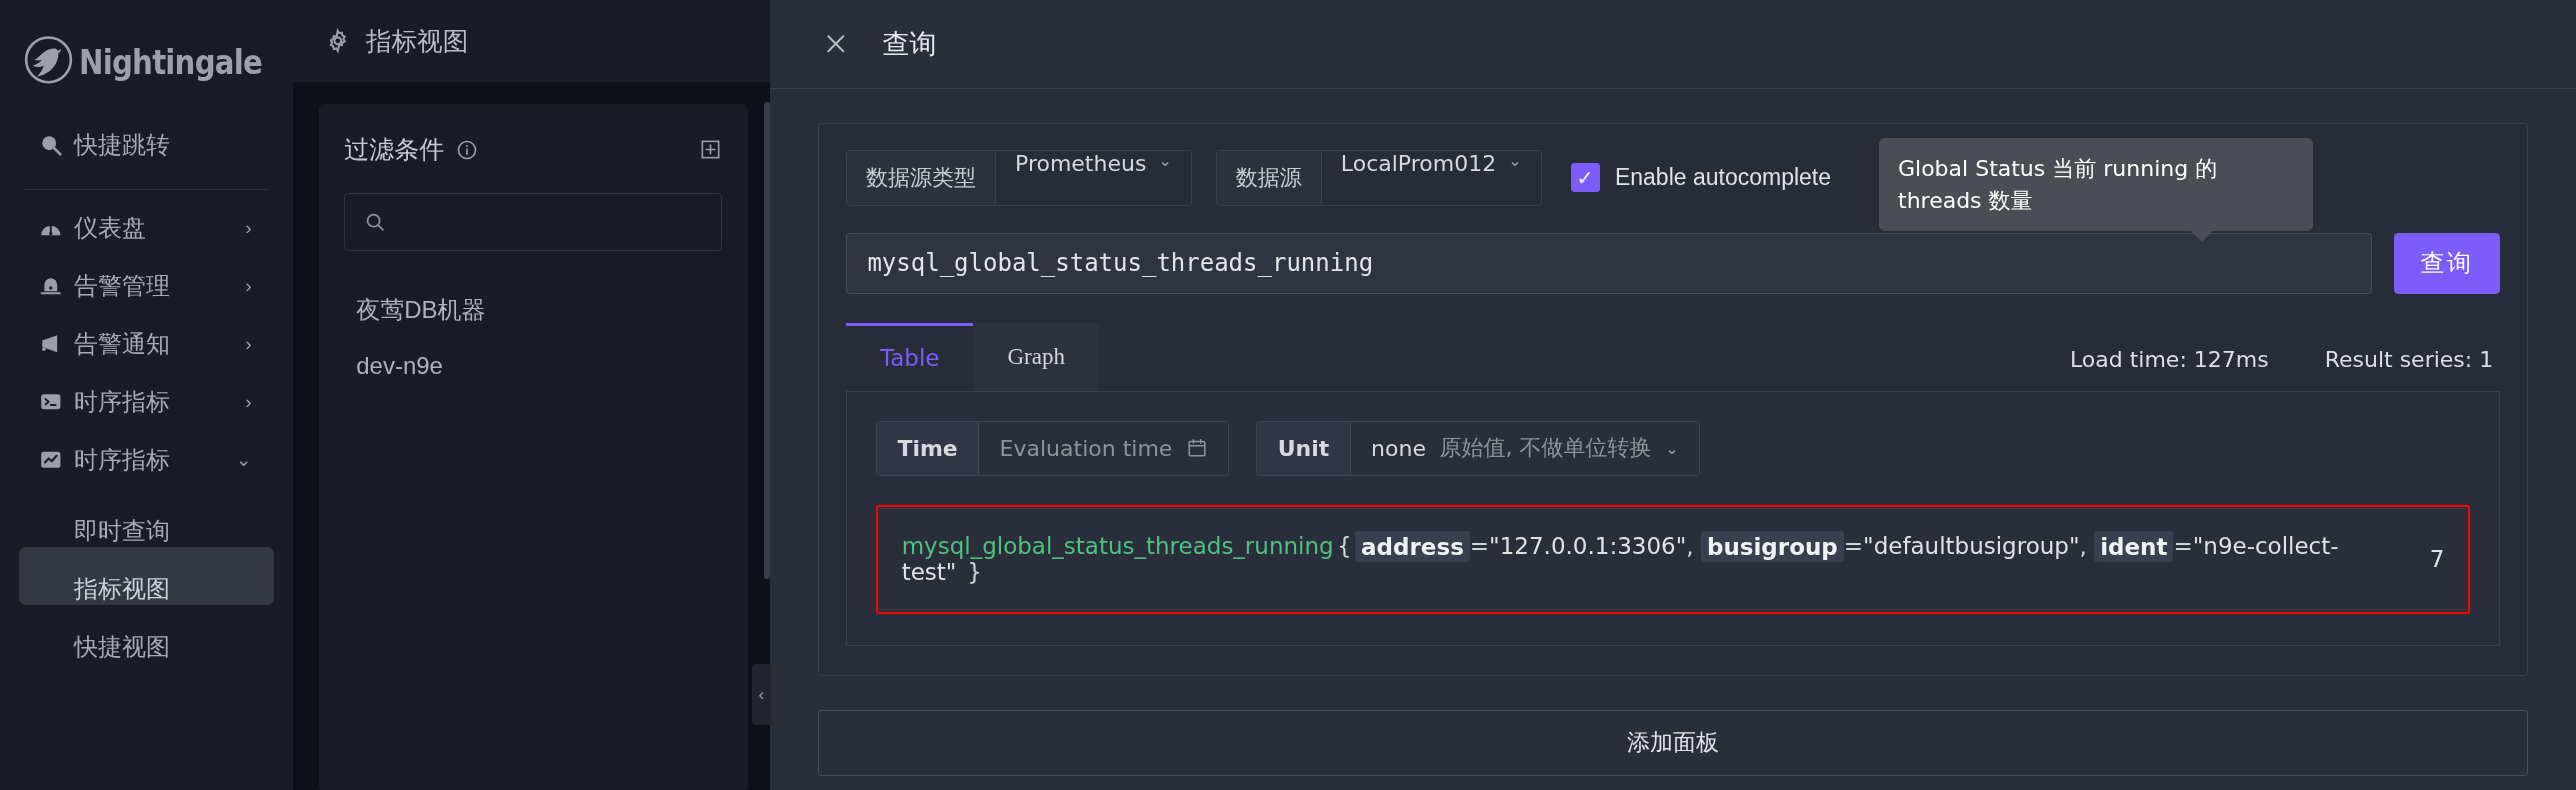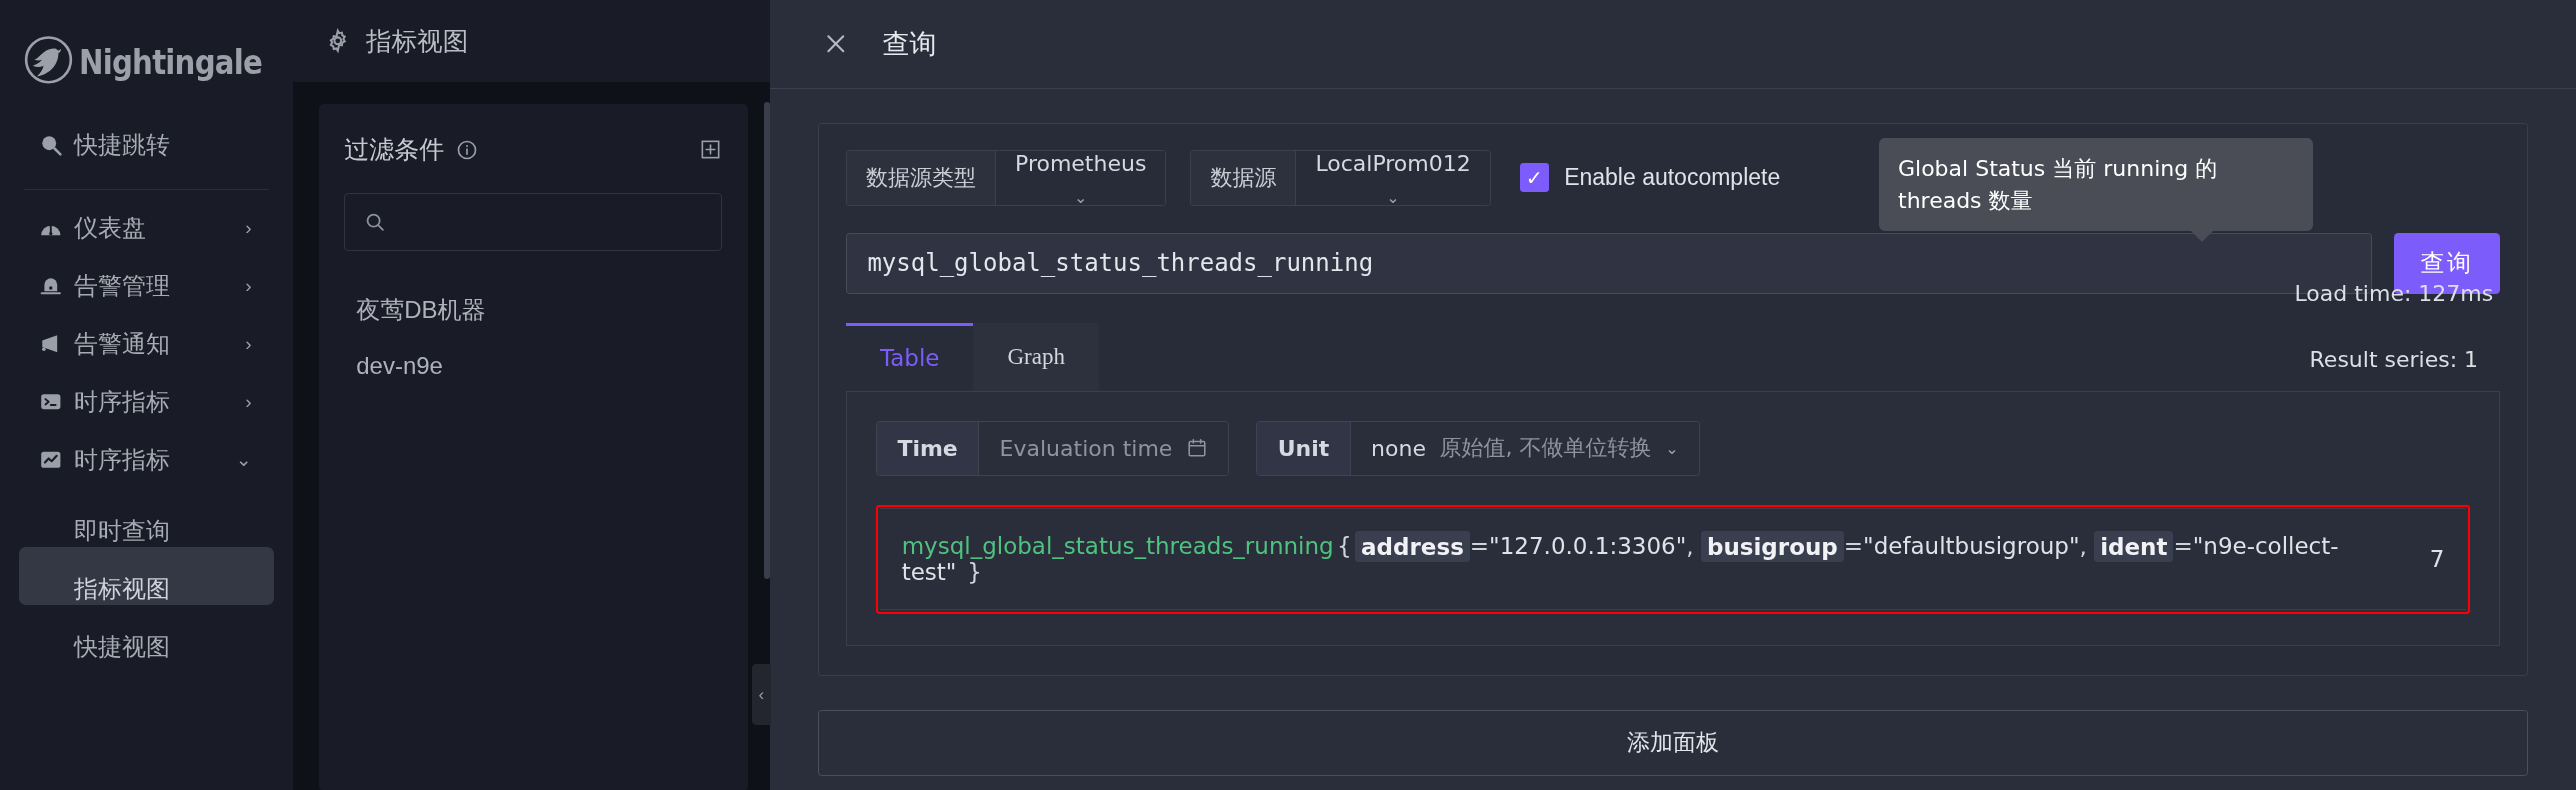--- a/index.html
+++ b/index.html
@@ -124,24 +124,23 @@
   .ctrl-row { display: flex; align-items: center; gap: 24px; }
   .seg {
     display: flex; height: 56px; border: 0.9px solid #3c404d; border-radius: 3.4px; overflow: hidden;
   }
   .seg .seg-label {
     display: flex; align-items: center; padding: 0 19px;
     background: #31354380; color: #c9cdd4; font-size: 22px;
     border-right: 0.9px solid #3c404d;
   }
   .seg .seg-val {
-    display: flex; align-items: center; gap: 12px; padding: 0 19px;
+    display: flex; gap: 12px; padding: 0 19px;
     background: #282c39; color: #d6d9df; font-size: 22px; cursor: pointer;
     font-family: "DejaVu Sans", sans-serif;
-    flex-direction: column;
   }
   .seg .caret { color: #9ba0a8; font-size: 16px; }
   .chkwrap { display: flex; align-items: center; gap: 15.3px; margin-left: 5.1px; cursor: pointer; }
   .chk {
     width: 29px; height: 29px; border-radius: 3.4px;
     background: #7c5cfa; display: flex; align-items: center; justify-content: center;
     color: #fff; font-size: 20.4px; font-weight: bold;
   }
   .chklabel { color: #dfe2e7; font-size: 23px; }
 
@@ -165,24 +164,23 @@
   .tabrow { display: flex; align-items: flex-end; margin-top: 29px; position: relative; height: 68px; }
   .tab {
     height: 68px; padding: 0 34px;
     display: flex; align-items: center; justify-content: center;
     font-size: 23px; cursor: pointer;
     font-family: "DejaVu Sans", sans-serif;
   }
   .tab.active { color: #7c5cfa; background: #282c39; border-top: 3.4px solid #7c5cfa; }
   .tab.idle { color: #d4d7dd; background: #32364480; font-family: Liberation Serif, serif; }
   .tabmeta {
-    margin-left: auto; display: flex; gap: 41px; align-items: center;
+    margin-left: auto; display: flex; gap: 56px; align-items: center;
     color: #dcdfe5; font-size: 22px; padding-bottom: 19px; padding-right: 6.8px;
     font-family: "DejaVu Sans", sans-serif;
-    flex-direction: column;
   }
 
   .tabpanel {
     border: 0.9px solid #3b3f4d; border-top: 0.9px solid #3b3f4d;
     background: #2a2e3b; padding: 29px 29px 31px 29px;
   }
   .tp-ctrls { display: flex; gap: 27px; }
   .tp-seg { display: flex; height: 55px; border: 0.9px solid #3f4452; border-radius: 3.4px; overflow: hidden; }
   .tp-seg .l {
     display: flex; align-items: center; padding: 0 20.4px;

